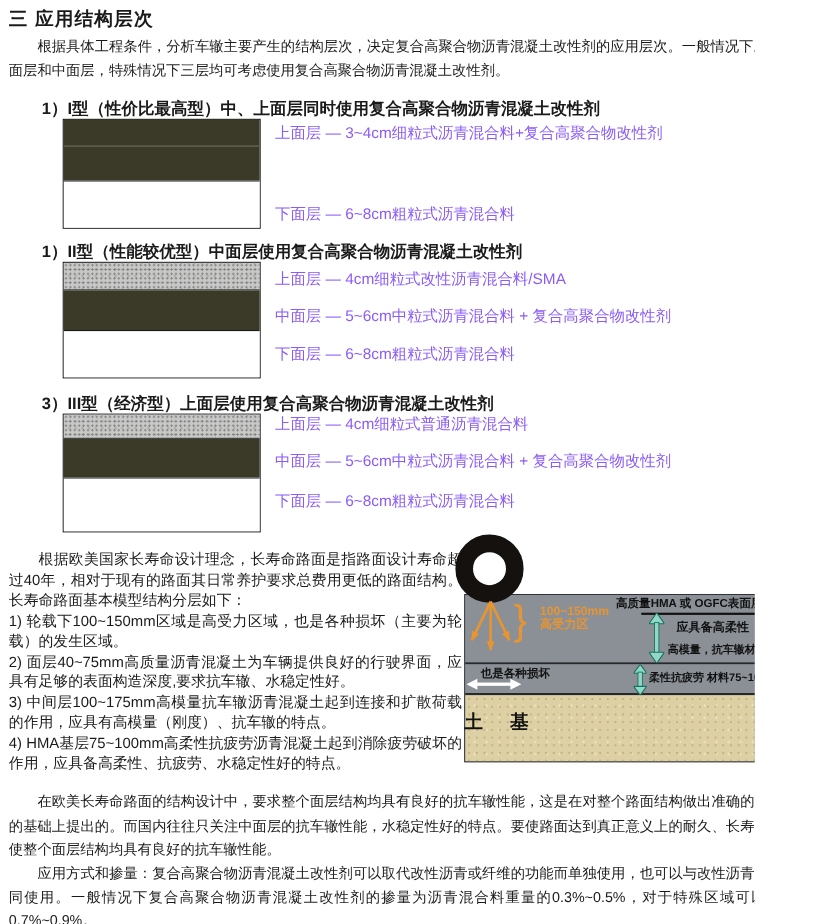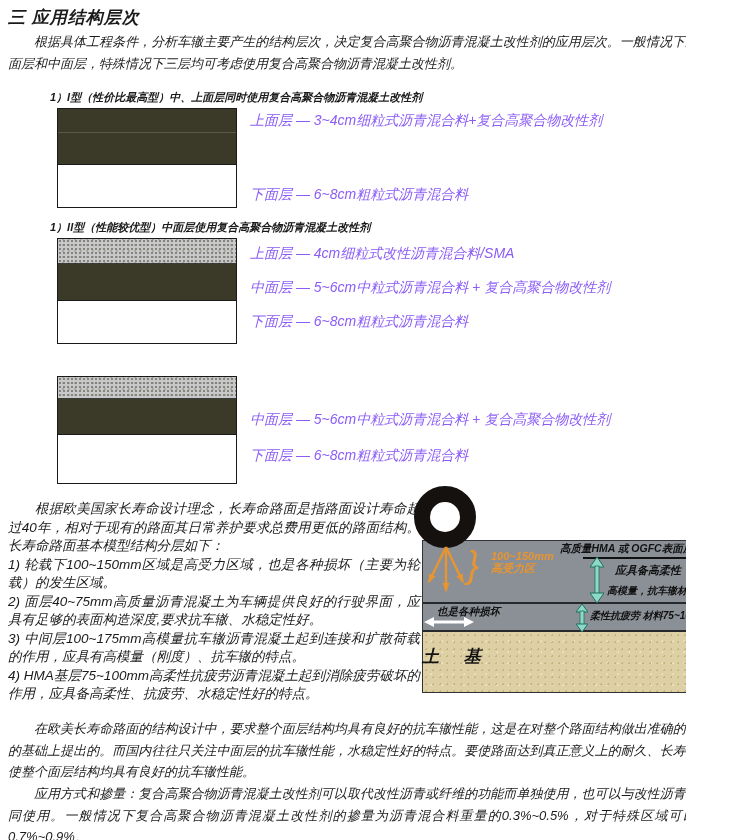--- a/index.html
+++ b/index.html
@@ -1,24 +1,24 @@
 <!DOCTYPE html>
 <html><head>
 <meta charset="utf-8">
 <style>
   html,body{margin:0;padding:0;background:#ffffff;}
   .page{
     position:relative; width:686px; height:840px; background:#ffffff;
-    font-family:"Liberation Sans", sans-serif; color:#1a1a1a; overflow:hidden;font-style:italic;
+    font-family:"Liberation Sans", sans-serif; color:#1a1a1a; overflow:hidden;
   }
   .abs{position:absolute;}
   .page-title{left:8px; top:6px; font-size:17px; font-weight:bold; letter-spacing:1px;}
   .para{font-size:13px; line-height:22px; text-indent:2em; text-align:justify;}
   .intro{left:8px; top:31px; width:729px;}
-  .sec-heading{left:50px; font-size:11px; font-weight:bold; white-space:nowrap;}
+  .sec-heading{left:38px; font-size:15px; font-weight:bold; white-space:nowrap;}
   .layer-box{left:57px; width:178px; border:1px solid #1a1a1a; background:#fff;}
   .layer{width:100%;}
   .layer-dark{background:#3b3a28;}
   .layer-hatch{
     background-color:#c8c8c8;
     background-image:radial-gradient(#84847f 1px, rgba(0,0,0,0) 1px),
                      radial-gradient(#a9a9a4 1px, rgba(0,0,0,0) 1px);
     background-size:4px 4px, 6px 6px;
     background-position:0 0, 2px 3px;
   }
@@ -75,25 +75,27 @@
   <div class="abs sec-heading" style="top:220px">1）II型（性能较优型）中面层使用复合高聚合物沥青混凝土改性剂</div>
   <div class="abs layer-box" style="top:238px">
     <div class="layer layer-hatch" style="height:24px;border-bottom:1px solid #3a3a3a"></div>
     <div class="layer layer-dark" style="height:36px"></div>
     <div class="layer layer-white" style="height:42px;border-top:1px solid #1a1a1a"></div>
   </div>
   <div class="abs layer-label" style="top:245px">上面层 — 4cm细粒式改性沥青混合料/SMA</div>
   <div class="abs layer-label" style="top:279px">中面层 — 5~6cm中粒式沥青混合料 + 复合高聚合物改性剂</div>
   <div class="abs layer-label" style="top:313px">下面层 — 6~8cm粗粒式沥青混合料</div>
 
+  <div class="abs sec-heading" style="top:358px">3）III型（经济型）上面层使用复合高聚合物沥青混凝土改性剂</div>
   <div class="abs layer-box" style="top:376px">
     <div class="layer layer-hatch" style="height:21px;border-bottom:1px solid #3a3a3a"></div>
     <div class="layer layer-dark" style="height:35px"></div>
     <div class="layer layer-white" style="height:48px;border-top:1px solid #1a1a1a"></div>
   </div>
+  <div class="abs layer-label" style="top:377px">上面层 — 4cm细粒式普通沥青混合料</div>
   <div class="abs layer-label" style="top:411px">中面层 — 5~6cm中粒式沥青混合料 + 复合高聚合物改性剂</div>
   <div class="abs layer-label" style="top:447px">下面层 — 6~8cm粗粒式沥青混合料</div>
 
   <div class="abs longlife">
     <div class="lead">根据欧美国家长寿命设计理念，长寿命路面是指路面设计寿命超过40年，相对于现有的路面其日常养护要求总费用更低的路面结构。长寿命路面基本模型结构分层如下：</div>
     <div>1) 轮载下100~150mm区域是高受力区域，也是各种损坏（主要为轮载）的发生区域。</div>
     <div>2) 面层40~75mm高质量沥青混凝土为车辆提供良好的行驶界面，应具有足够的表面构造深度,要求抗车辙、水稳定性好。</div>
     <div>3) 中间层100~175mm高模量抗车辙沥青混凝土起到连接和扩散荷载的作用，应具有高模量（刚度）、抗车辙的特点。</div>
     <div>4) HMA基层75~100mm高柔性抗疲劳沥青混凝土起到消除疲劳破坏的作用，应具备高柔性、抗疲劳、水稳定性好的特点。</div>
   </div>

